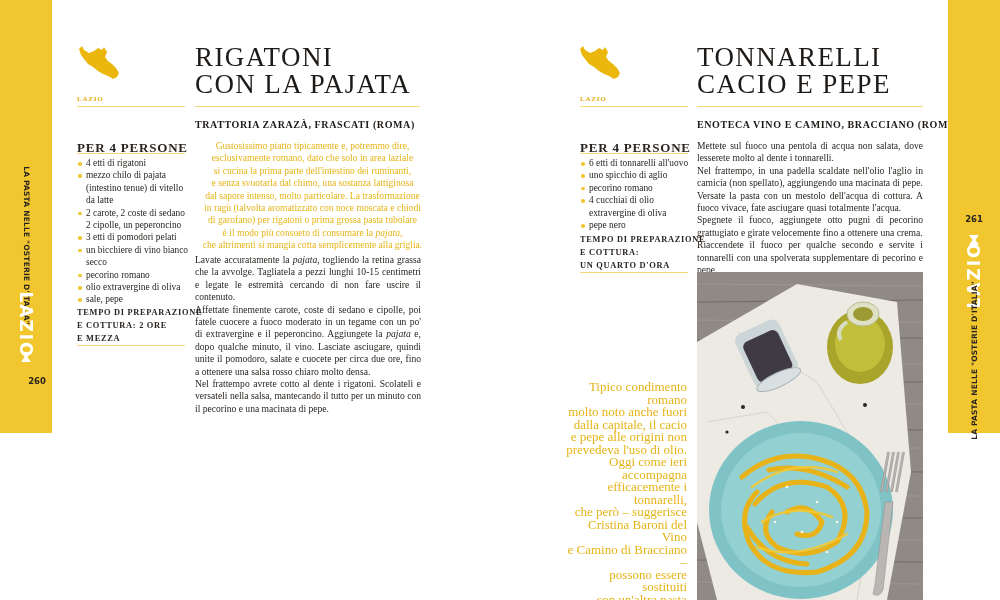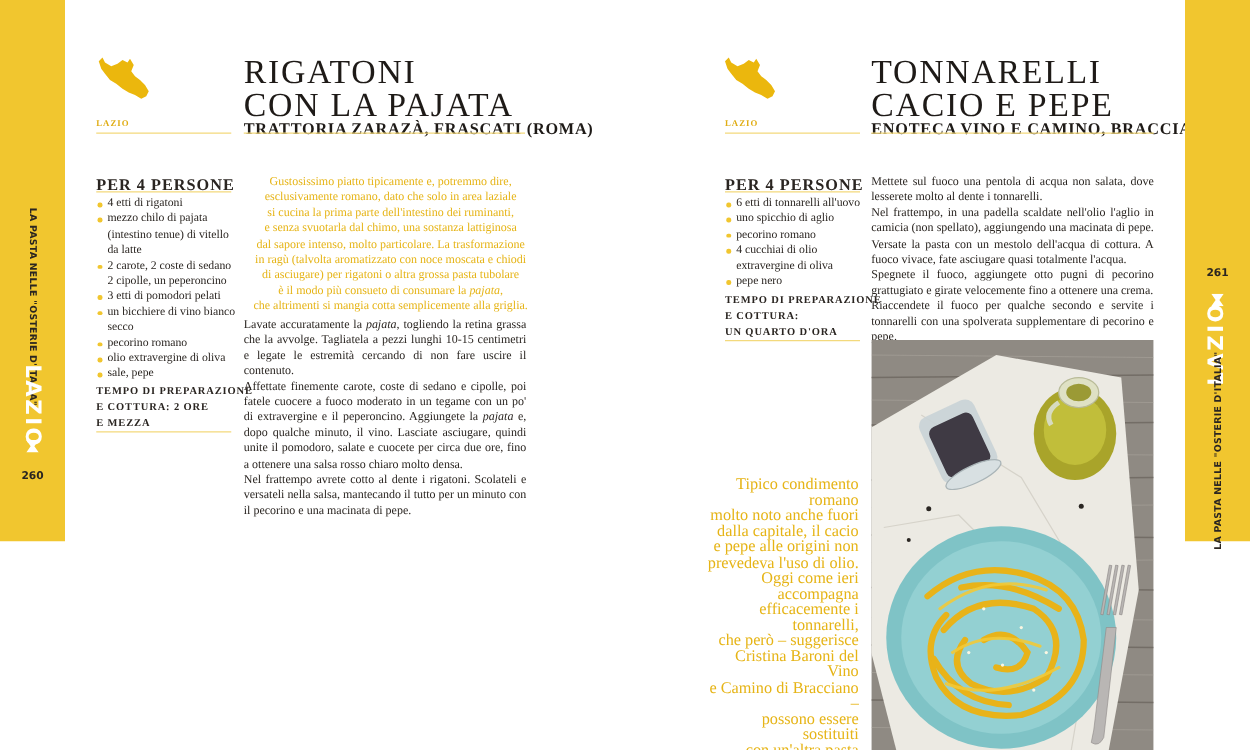--- a/index.html
+++ b/index.html
@@ -19,21 +19,21 @@
   .region-big { font-size:17px; font-weight:bold; color:#ffffff; letter-spacing:2px; }
   .page-num { position:absolute; left:0; width:52px; text-align:center; font-family:"DejaVu Sans", sans-serif; font-size:8.5px; font-weight:bold; color:#2a2521; }
   .bowtie { position:absolute; left:20px; width:12px; height:10px; }
 
   .map-icon { position:absolute; width:46px; height:40px; }
 
   .region-label { position:absolute; font-family:"Liberation Serif", serif; font-weight:bold; font-size:7px; letter-spacing:0.8px; color:#e0ad14; }
   .rule { position:absolute; height:1px; background:#f3d97c; }
 
   .title { position:absolute; font-family:"Liberation Serif", serif; font-size:27px; line-height:27px; letter-spacing:1.4px; color:#1e1a17; font-weight:normal; }
-  .venue { position:absolute; font-family:"Liberation Serif", serif; font-weight:bold; font-size:13px; letter-spacing:0.6px; color:#1e1a17; white-space:nowrap; }
+  .venue { position:absolute; font-family:"Liberation Serif", serif; font-weight:bold; font-size:10px; letter-spacing:0.6px; color:#1e1a17; white-space:nowrap;margin-top:24px; }
 
   .side-head { position:absolute; font-family:"Liberation Serif", serif; font-weight:bold; font-size:13px; letter-spacing:0.8px; color:#2a2521; }
   .ing-list { position:absolute; list-style:none; font-family:"Liberation Serif", serif; font-size:9.4px; line-height:12.4px; color:#2a2521; }
   .ing-list li { position:relative; padding-left:9px; }
   .ing-list li::before { content:""; position:absolute; left:1px; top:5px; width:3.5px; height:3.5px; background:#f1c62f; border-radius:50%; }
   .prep { position:absolute; font-family:"Liberation Serif", serif; font-weight:bold; font-size:8.4px; letter-spacing:0.7px; line-height:13px; color:#2a2521; }
 
   .intro { position:absolute; font-family:Liberation Serif, serif; font-size:9.6px; line-height:12.4px; color:#e6b416;text-align:center; }
   .body-text { position:absolute; font-family:"Liberation Serif", serif; font-size:9.6px; line-height:12.4px; color:#2a2521; text-align:justify; }
   .body-text p { margin:0; }
@@ -49,21 +49,21 @@
 <div class="spine spine-left">
   <div class="spine-vert" style="top:180px;height:130px;">
     <span class="vtext series">LA PASTA NELLE "OSTERIE D'ITALIA"</span>
   </div>
   <div class="spine-vert" style="top:305px;height:40px;">
     <span class="vtext region-big">LAZIO</span>
   </div>
   <svg class="bowtie" style="top:352px;" viewBox="0 0 12 10">
     <path d="M1 0 L6 3.5 L11 0 L11 10 L6 6.5 L1 10 Z" fill="#ffffff" transform="rotate(90 6 5)"></path>
   </svg>
-  <div class="page-num" style="top:376px;">260</div>
+  <div class="page-num" style="top:376px;margin-left:11px;">260</div>
 </div>
 
 <svg class="map-icon" style="left:76px;top:44px;" viewBox="0 0 46 40">
   <path d="M3 5 L6 2 L8 6 L13 9 L18 7 L22 4 L26 6 L28 3 L31 8 L29 13 L32 17 L36 20 L40 24 L43 29 L41 33 L37 35 L32 32 L27 30 L22 27 L17 23 L12 20 L8 15 L5 11 Z" fill="#ebb70d"></path>
 </svg>
 <div class="region-label" style="left:77px;top:95px;">LAZIO</div>
 <div class="rule" style="left:77px;top:106px;width:108px;"></div>
 
 <div class="title" style="left:195px;top:44px;">
   <div>RIGATONI</div>
@@ -91,21 +91,21 @@
 </div>
 <div class="rule" style="left:77px;top:345px;width:108px;"></div>
 
 <div class="intro" style="left:195px;top:140px;width:235px;">
   <div>Gustosissimo piatto tipicamente e, potremmo dire,</div>
   <div>esclusivamente romano, dato che solo in area laziale</div>
   <div>si cucina la prima parte dell'intestino dei ruminanti,</div>
   <div>e senza svuotarla dal chimo, una sostanza lattiginosa</div>
   <div>dal sapore intenso, molto particolare. La trasformazione</div>
   <div>in ragù (talvolta aromatizzato con noce moscata e chiodi</div>
-  <div>di asciugare) per rigatoni o altra grossa pasta tubolare</div>
+  <div>di garofano) per rigatoni o prima grossa pasta tubolare</div>
   <div>è il modo più consueto di consumare la <i>pajata</i>,</div>
   <div>che altrimenti si mangia cotta semplicemente alla griglia.</div>
 </div>
 
 <div class="body-text" style="left:195px;top:254px;width:226px;">
   <p>Lavate accuratamente la <i>pajata</i>, togliendo la retina grassa che la avvolge. Tagliatela a pezzi lunghi 10-15 centimetri e legate le estremità cercando di non fare uscire il contenuto.</p>
   <p>Affettate finemente carote, coste di sedano e cipolle, poi fatele cuocere a fuoco moderato in un tegame con un po' di extravergine e il peperoncino. Aggiungete la <i>pajata</i> e, dopo qualche minuto, il vino. Lasciate asciugare, quindi unite il pomodoro, salate e cuocete per circa due ore, fino a ottenere una salsa rosso chiaro molto densa.</p>
   <p>Nel frattempo avrete cotto al dente i rigatoni. Scolateli e versateli nella salsa, mantecando il tutto per un minuto con il pecorino e una macinata di pepe.</p>
 </div>
 

